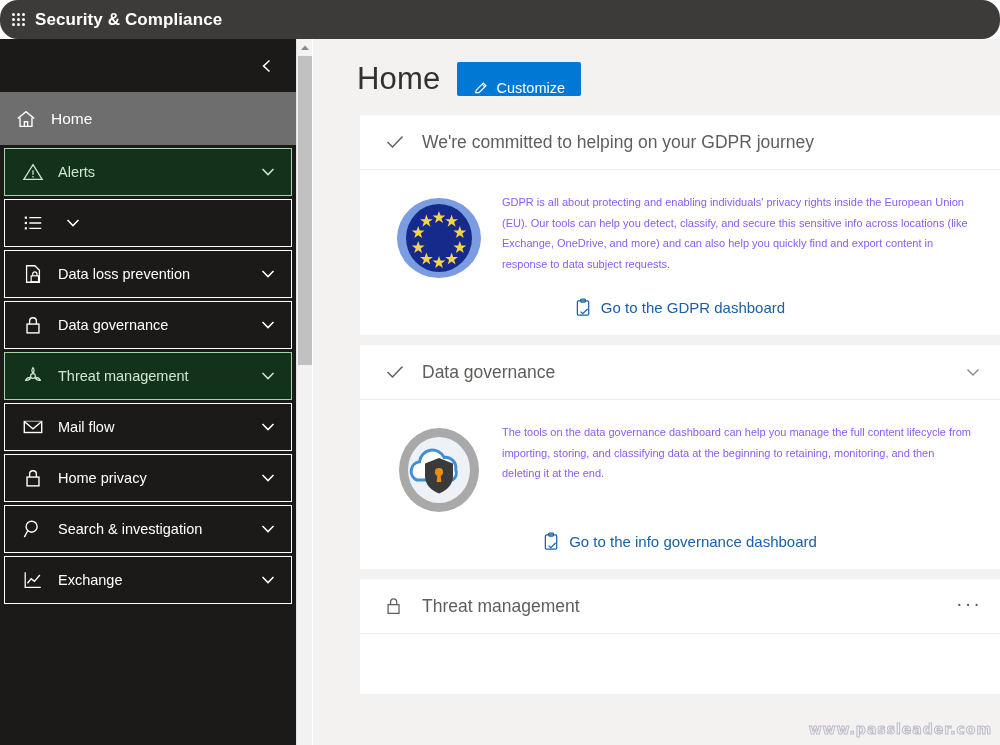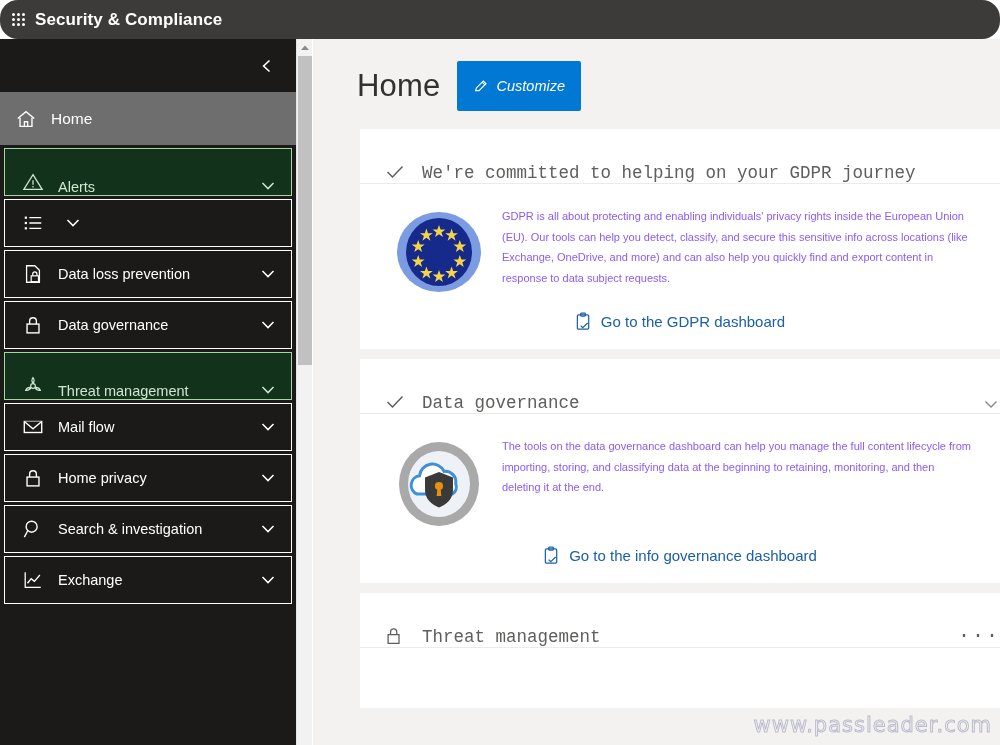--- a/index.html
+++ b/index.html
@@ -57,21 +57,20 @@
     cursor: pointer;
   }
   .navitem.home {
     background: #6e6e6e; border-color: transparent;
     height: 53px; margin: 0;
   }
   .navitem.green {
     background: #12321b;
     border: 1px solid #a6d6a6;
     color: #cfe6cf;
-    align-items: flex-end;
   }
   .navitem .nicon {
     width: 26px; height: 26px;
     margin-left: 15px; margin-right: 12px;
     flex: 0 0 26px;
     display: flex; align-items: center; justify-content: center;
   }
   .navitem.home .nicon { margin-left: 12px; }
   .navitem .nlabel {
     font-size: 14.5px; font-weight: 400;
@@ -110,43 +109,42 @@
   .pagehead {
     display: flex; align-items: center;
     padding: 22px 0 18px 44px;
   }
   .pagetitle {
     font-size: 31px; color: #323130; font-weight: 400;
     letter-spacing: .2px;
   }
   .customize-btn {
     margin-left: 16px;
-    height: 50px;
+    height: 34px;
     background: #0078d4;
     color: #ffffff;
     border: none;
     border-radius: 2px;
-    display: inline-flex; align-items: center;
+    display: inline-flex; align-items: flex-end;
     padding: 0 16px;
     font-size: 14.5px;
     font-family: "Liberation Sans", sans-serif;
     cursor: pointer;
-    font-style: italic;
   }
   .customize-btn .pencil { margin-right: 8px; display: flex; }
 
   .card {
     background: #ffffff;
     margin: 0 0 10px 47px;
     width: 640px;
   }
   .card-head {
     height: 54px;
-    display: flex; align-items: flex-end;
-    padding-left: 24px;  font-family: Liberation Mono, monospace;
+    display: flex; align-items: center;
+    padding-left: 24px; padding-right: 18px;
   }
   .card-head .ck { width: 22px; margin-right: 16px; display: flex; }
   .card-head .lock { width: 22px; margin-right: 16px; display: flex; }
   .card-title {
     font-size: 17.5px; color: #605e5c; font-weight: 400;
     flex: 1 1 auto;
   }
   .card-head .headchev { display: flex; }
   .ellipsis {
     color: #605e5c; font-size: 20px; letter-spacing: 2px;
@@ -170,21 +168,21 @@
     display: inline-flex; align-items: center;
     color: #1a5fa8; font-size: 15px; text-decoration: none; cursor: pointer;
   }
   .card-link .clip { margin-right: 9px; display: flex; }
   .card-empty { height: 60px; }
 
   
   .watermark {
     position: absolute; right: 8px; bottom: 8px;
     font-family: "DejaVu Sans", sans-serif;
-    font-size: 21px; font-weight: normal;
+    font-size: 14px; font-weight: bold;
     letter-spacing: 1px;
     color: transparent;
     -webkit-text-stroke: 1px #b9b9c9;
     opacity: .95;
     pointer-events: none;
     white-space: nowrap;
   }
 </style>
 </head>
 <body>

